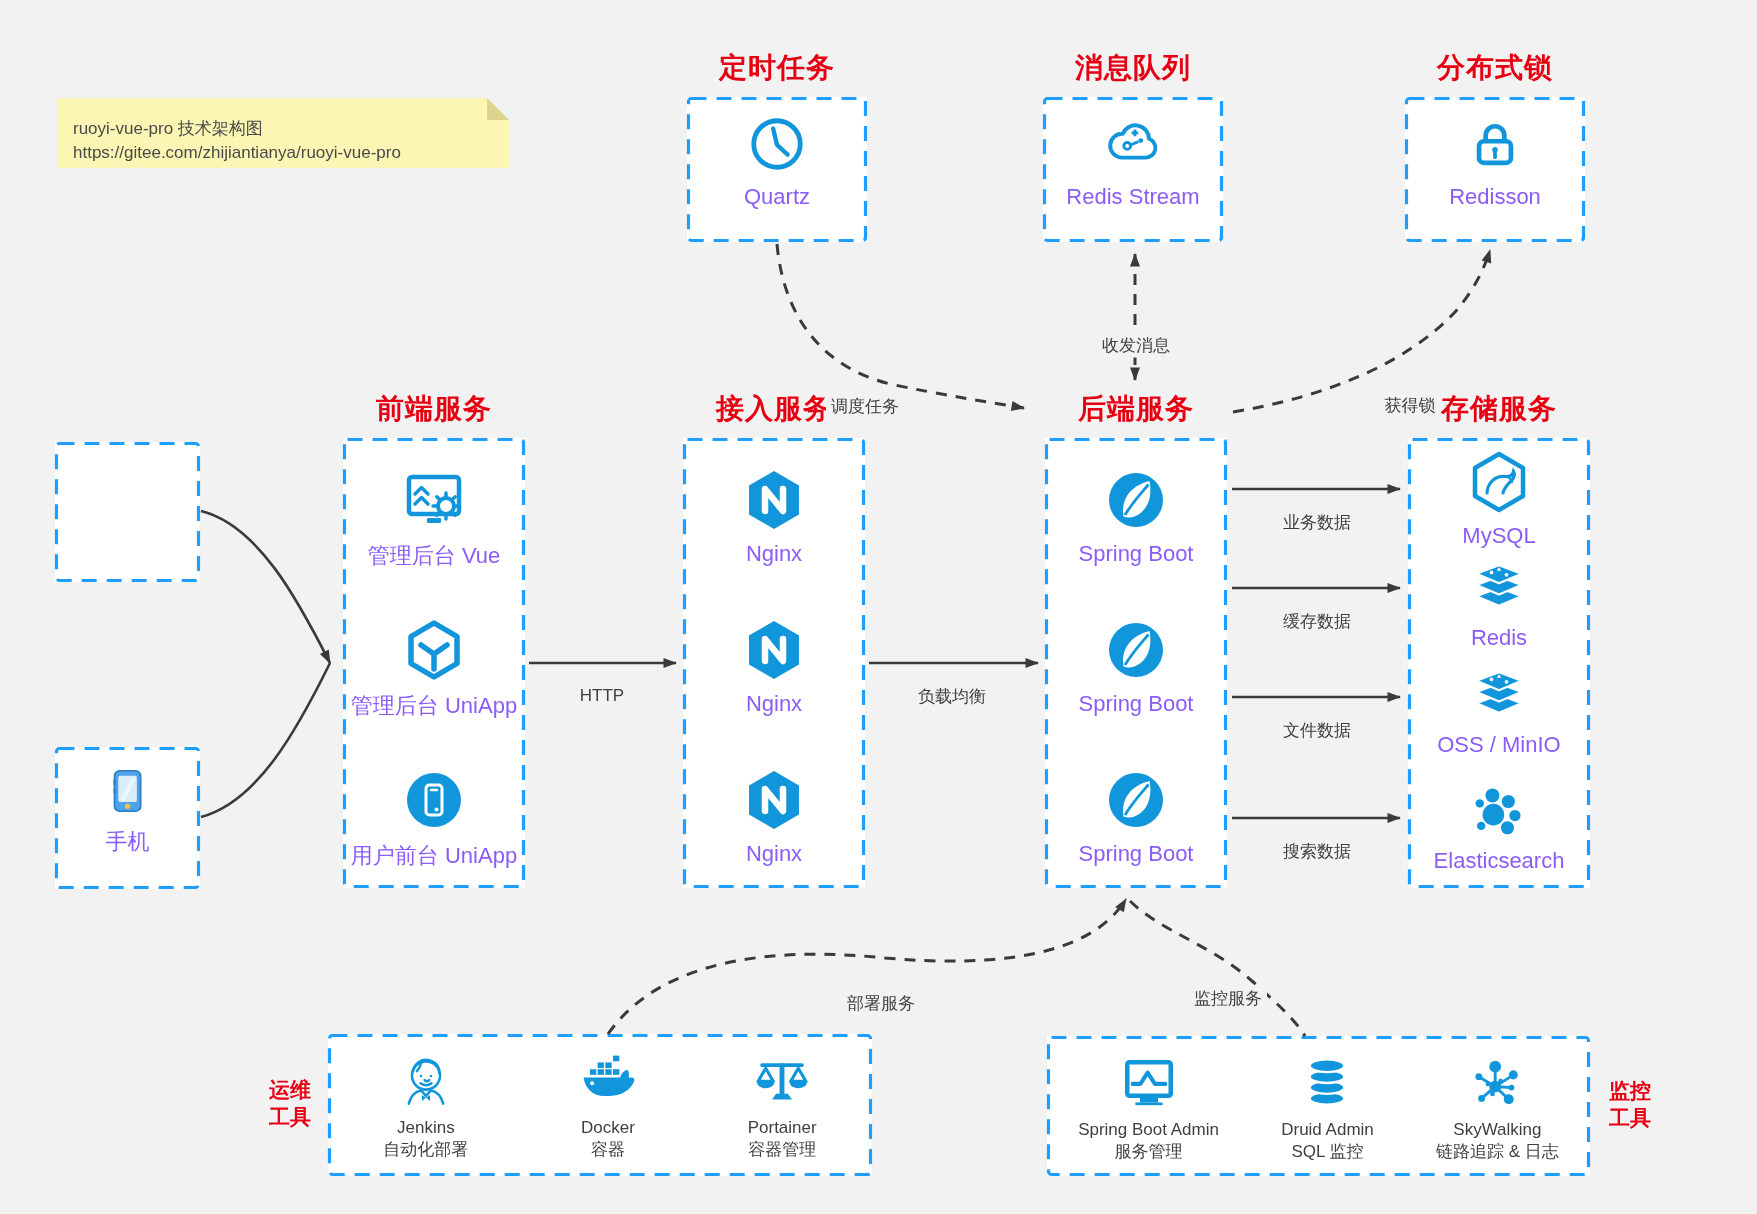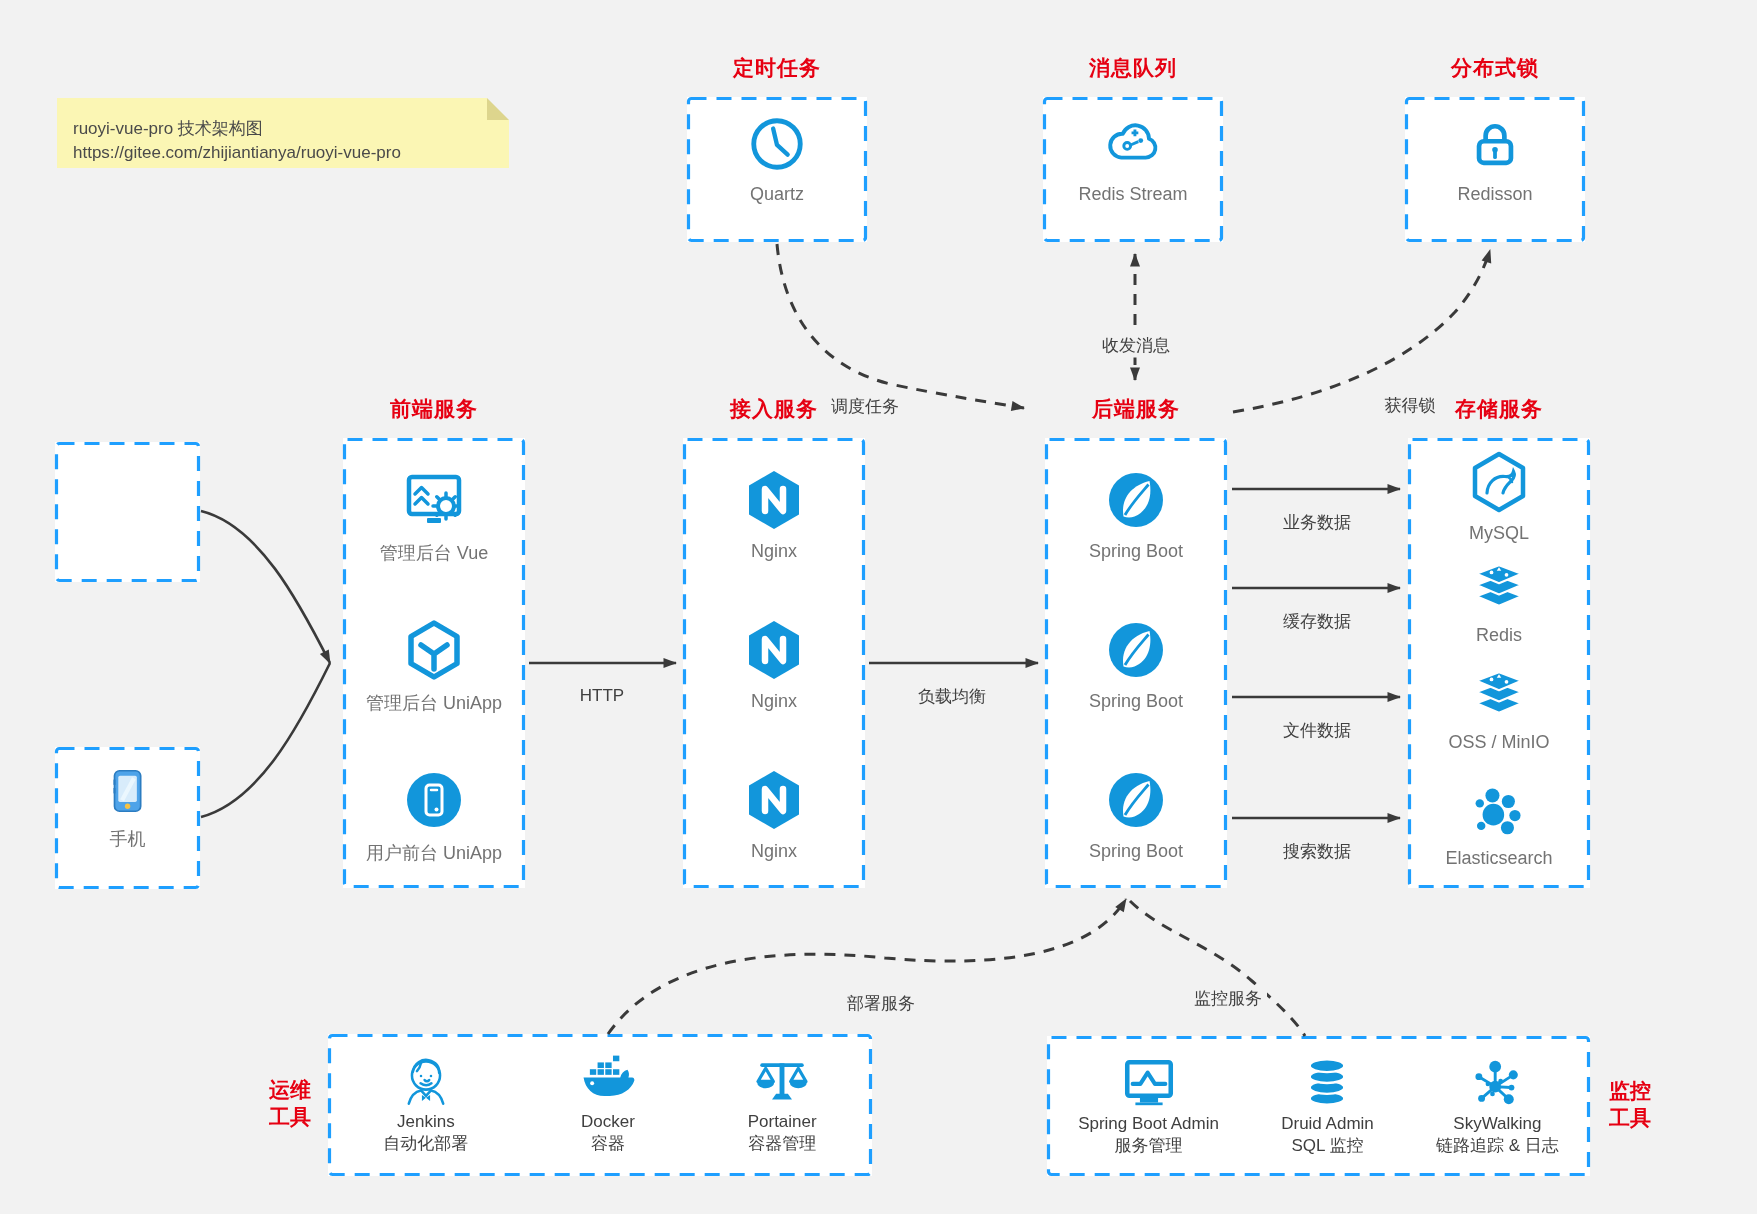--- a/index.html
+++ b/index.html
@@ -5,26 +5,26 @@
   html,body{margin:0;padding:0;background:#f2f2f2;}
   .canvas{position:relative;width:1757px;height:1214px;background:#f2f2f2;
           font-family:"Liberation Sans","DejaVu Sans",sans-serif;overflow:hidden;}
   .box{position:absolute;background:#fff;z-index:1;}
   .overlay{position:absolute;left:0;top:0;z-index:2;pointer-events:none;}
   .note{position:absolute;left:57px;top:98px;width:452px;height:70px;background:#fbf6b4;
         z-index:3;padding:19px 0 0 16px;box-sizing:border-box;color:#4a4a4a;font-size:17px;line-height:24px;}
   .note::after{content:"";position:absolute;top:0;right:0;border-style:solid;
         border-width:0 22px 22px 0;border-color:#f2f2f2 #f2f2f2 #ddd58d #ddd58d;}
   .col-title{position:absolute;z-index:3;transform:translate(-50%,-50%);color:#e60012;
-        font-weight:700;font-size:21px;letter-spacing:1px;white-space:nowrap;}
+        font-weight:700;font-size:28px;letter-spacing:1px;white-space:nowrap;}
   .vnode{position:absolute;z-index:3;display:flex;flex-direction:column;align-items:center;}
-  .vnode .lbl{margin-top:9px;font-size:18px;color:#737373;white-space:nowrap;}
+  .vnode .lbl{margin-top:9px;font-size:22px;color:#8b5cf6;white-space:nowrap;}
   .hgroup{position:absolute;z-index:3;display:flex;justify-content:space-around;align-items:flex-start;}
   .bnode{display:flex;flex-direction:column;align-items:center;}
-  .bnode .lbl{margin-top:1px;font-size:17px;color:#3f3f3f;line-height:22px;text-align:center;white-space:nowrap;}
+  .bnode .lbl{margin-top:7px;font-size:17px;color:#3f3f3f;line-height:22px;text-align:center;white-space:nowrap;}
   .side-lbl{position:absolute;z-index:3;transform:translate(-50%,-50%);color:#e60012;
         font-weight:700;font-size:21px;line-height:27px;text-align:right;white-space:nowrap;}
   .edge-lbl{position:absolute;z-index:3;transform:translate(-50%,-50%);font-size:17px;
         color:#404040;background:#f2f2f2;padding:1px 5px;white-space:nowrap;margin-top:33px;}
   .ic svg{display:block;}
 </style>
 </head>
 <body>
 
 <div class="canvas">

